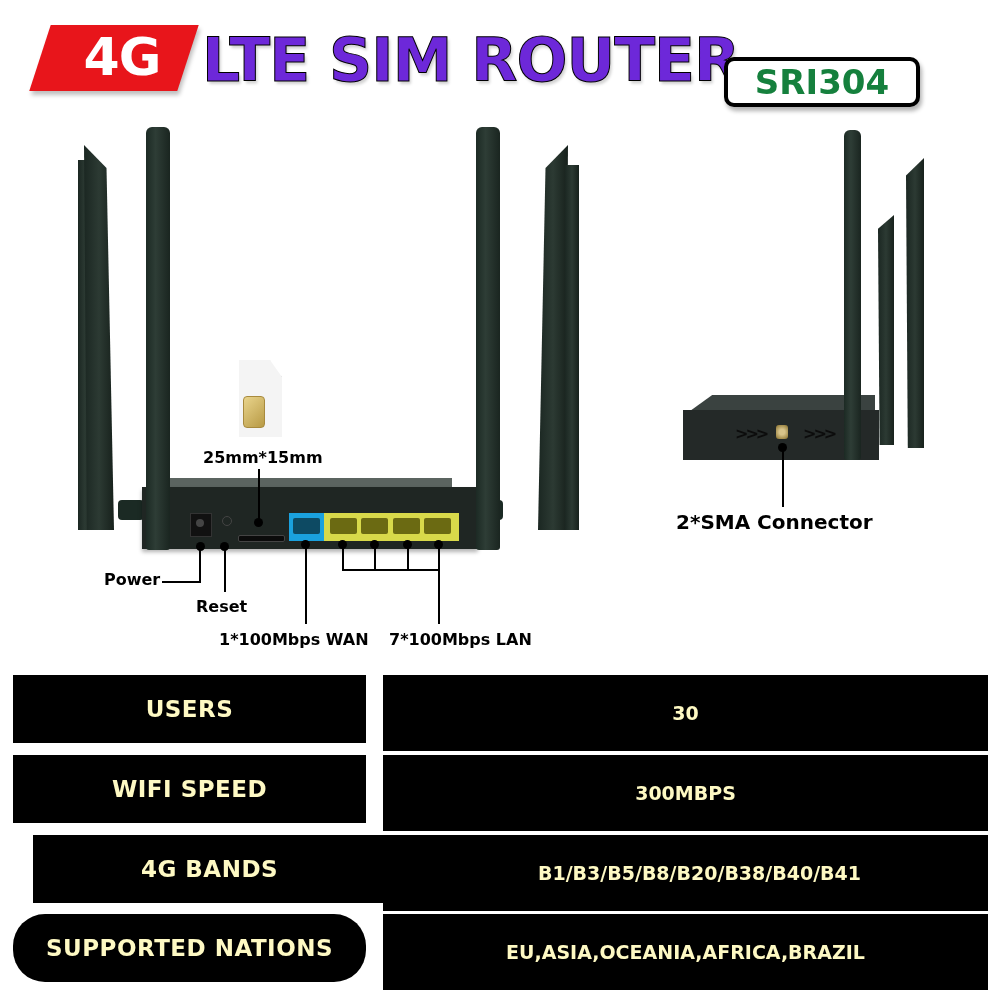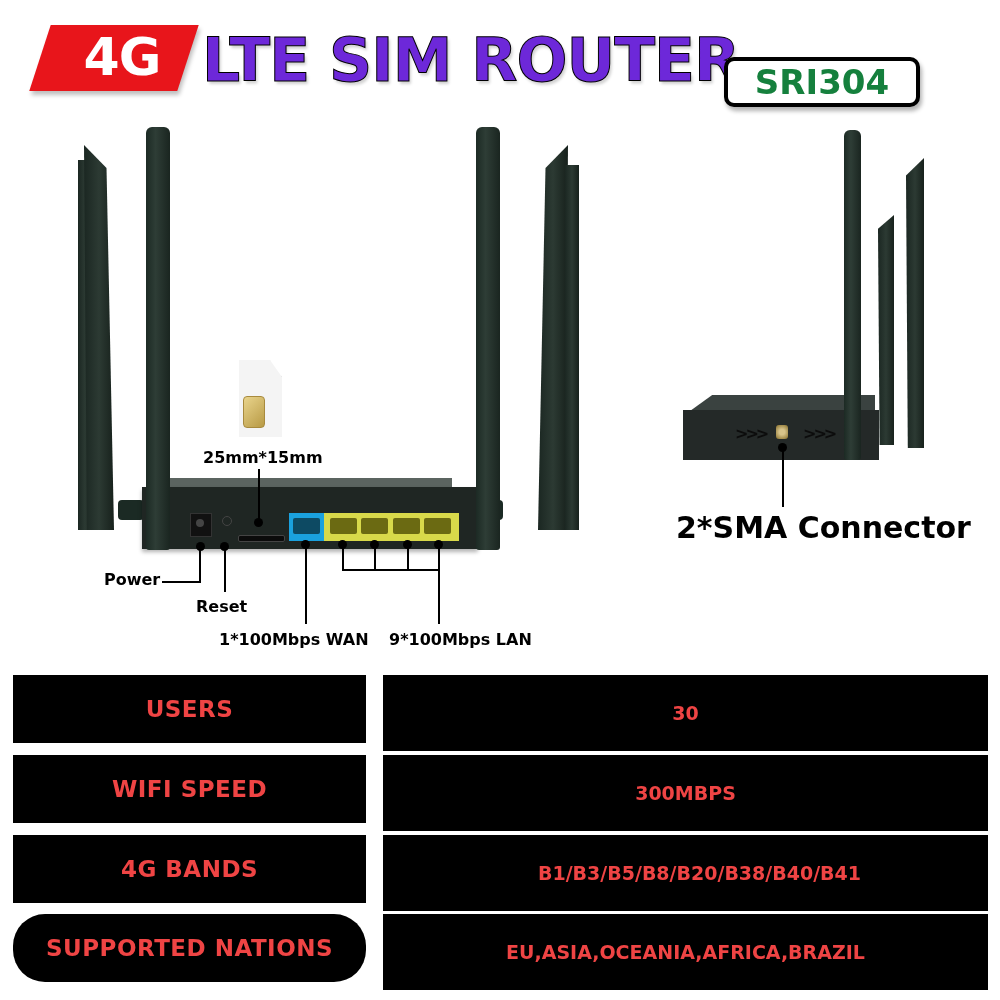--- a/index.html
+++ b/index.html
@@ -34,37 +34,37 @@
   .dc { left:190px; top:513px; width:20px; height:22px; background:#111; border:1px solid #333; }
   .dc-hole { left:196px; top:519px; width:8px; height:8px; border-radius:50%; background:#444; }
   .reset { left:222px; top:516px; width:8px; height:8px; border-radius:50%; border:1px solid #444; }
   .simslot { left:238px; top:535px; width:45px; height:5px; background:#0b0b0b; border:1px solid #444; border-radius:2px; }
 
   .dot { width:9px; height:9px; border-radius:50%; background:#000; }
   .vline { width:2px; background:#000; }
   .hline { height:2px; background:#000; }
 
   .lbl { font-weight:bold; font-size:16px; color:#000; white-space:nowrap; }
-  .lbl-big { font-weight:bold; font-size:30px; color:#000; white-space:nowrap; }
+  .lbl-big { font-weight:bold; font-size:20px; color:#000; white-space:nowrap; }
 
   
   .sim { left:239px; top:360px; width:43px; height:77px; background:#f4f4f4;
     clip-path:polygon(0 0,72% 0,100% 22%,100% 100%,0 100%); box-shadow:1px 2px 3px rgba(0,0,0,0.3); }
   .sim-chip { left:243px; top:396px; width:22px; height:32px; background:linear-gradient(135deg,#e9d48c,#b89a45);
     border-radius:4px; border:1px solid #a88a3d; box-sizing:border-box; }
 
   
   .side-body { left:683px; top:410px; width:196px; height:50px; background:#242928; }
   .side-top { left:690px; top:395px; width:185px; height:16px; background:#3a4240;
     clip-path:polygon(12% 0,100% 0,100% 100%,0 100%); }
   .chev { color:#0c0c0c; font-weight:bold; font-size:16px; letter-spacing:-3px; }
   .sma { left:776px; top:425px; width:12px; height:14px; background:radial-gradient(circle,#d7c38a 30%,#9c8544 80%); border-radius:3px; }
 
   
-  .cell { position:absolute; background:#000; color:#ef4444; font-weight:bold; text-align:center;
+  .cell { position:absolute; background:#000; color:#fef9c3; font-weight:bold; text-align:center;
     display:flex; align-items:center; justify-content:center; box-sizing:border-box; }
   .cell-key { left:13px; width:353px; height:68px; font-size:23px; letter-spacing:0.5px; }
   .cell-val { left:383px; width:605px; height:76px; font-size:19px; }
 </style>
 </head>
 <body>
 
 <div class="abs badge-4g"></div>
 <div class="abs badge-4g-text">4G</div>
 <div class="abs title">LTE SIM ROUTER</div>
@@ -127,21 +127,21 @@
 
 <div class="abs dot" style="left:338px;top:540px;"></div>
 <div class="abs dot" style="left:370px;top:540px;"></div>
 <div class="abs dot" style="left:403px;top:540px;"></div>
 <div class="abs dot" style="left:434px;top:540px;"></div>
 <div class="abs vline" style="left:342px;top:544px;height:26px;"></div>
 <div class="abs vline" style="left:374px;top:544px;height:26px;"></div>
 <div class="abs vline" style="left:407px;top:544px;height:26px;"></div>
 <div class="abs vline" style="left:438px;top:544px;height:80px;"></div>
 <div class="abs hline" style="left:342px;top:569px;width:98px;"></div>
-<div class="abs lbl" style="left:389px;top:630px;">9*100Mbps LAN</div>
+<div class="abs lbl" style="left:389px;top:630px;">7*100Mbps LAN</div>
 
 <div>
   <div class="abs ant-flat" style="left:906px;top:158px;width:18px;height:290px;clip-path:polygon(0 6%,100% 0,100% 100%,10% 100%);"></div>
   <div class="abs ant-flat" style="left:878px;top:215px;width:16px;height:230px;clip-path:polygon(0 6%,100% 0,100% 100%,10% 100%);"></div>
   <div class="abs side-top"></div>
   <div class="abs side-body"></div>
   <div class="abs ant" style="left:844px;top:130px;width:17px;height:330px;"></div>
   <div class="abs chev" style="left:735px;top:424px;">&gt;&gt;&gt;</div>
   <div class="abs chev" style="left:803px;top:424px;">&gt;&gt;&gt;</div>
   <div class="abs sma"></div>
@@ -150,18 +150,18 @@
 <div class="abs vline" style="left:782px;top:447px;height:60px;"></div>
 <div class="abs lbl-big" style="left:676px;top:510px;">2*SMA Connector</div>
 
 <div>
   <div class="cell cell-key" style="top:675px;">USERS</div>
   <div class="cell cell-val" style="top:675px;">30</div>
 
   <div class="cell cell-key" style="top:755px;">WIFI SPEED</div>
   <div class="cell cell-val" style="top:755px;">300MBPS</div>
 
-  <div class="cell cell-key" style="top:835px;">4G BANDS</div>
+  <div class="cell cell-key" style="top:835px;margin-left:20px;">4G BANDS</div>
   <div class="cell cell-val" style="top:835px;padding-left:28px;">B1/B3/B5/B8/B20/B38/B40/B41</div>
 
   <div class="cell cell-key" style="top:914px;border-radius:32px;">SUPPORTED NATIONS</div>
   <div class="cell cell-val" style="top:914px;">EU,ASIA,OCEANIA,AFRICA,BRAZIL</div>
 </div>
 
 </body></html>

